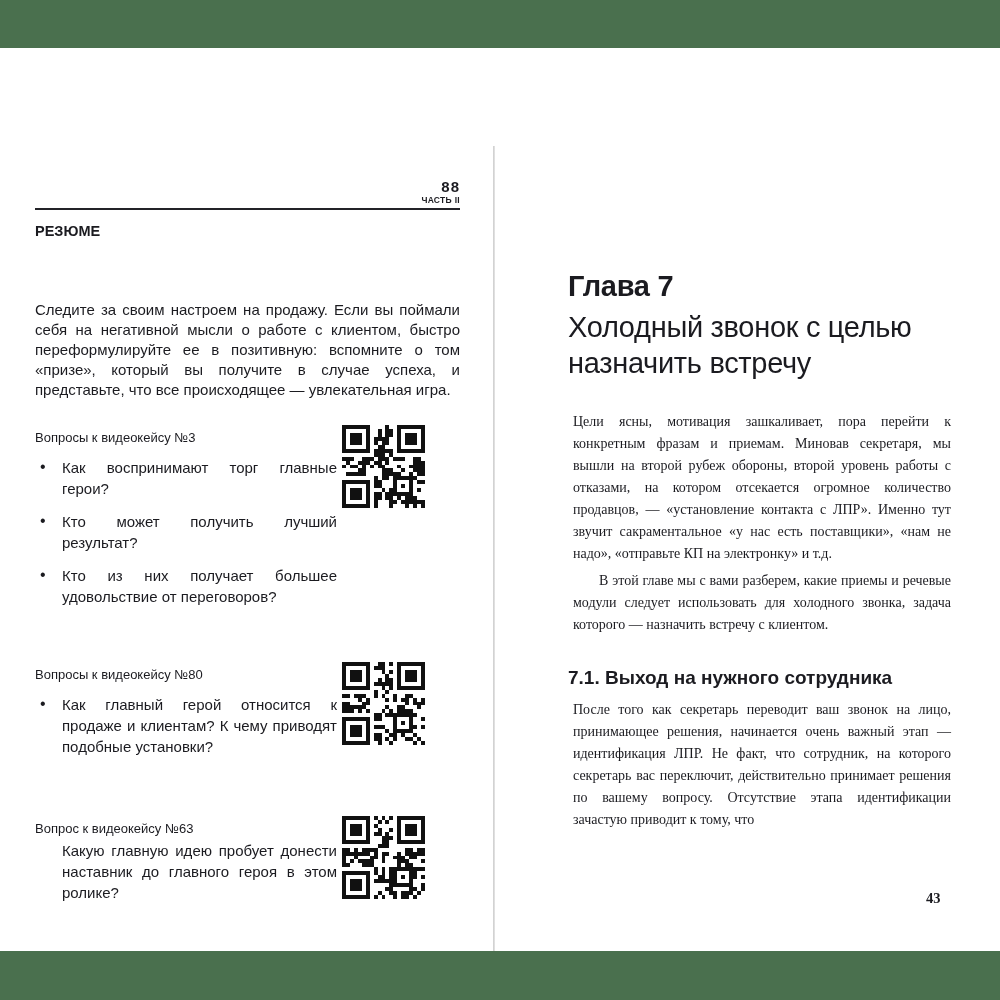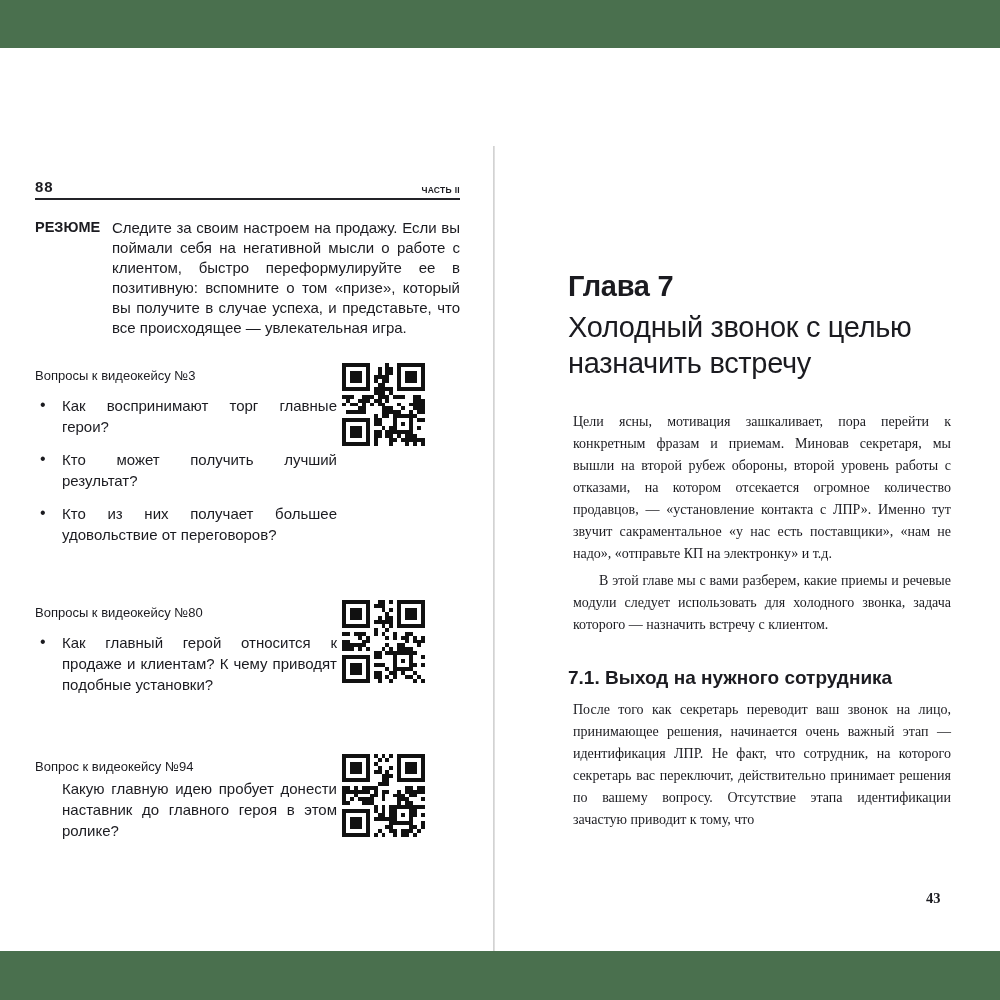--- a/index.html
+++ b/index.html
@@ -10,24 +10,24 @@
   }
   .band{position:absolute;left:0;width:1000px;background:#4A704E;}
   .band-top{top:0;height:48px;}
   .band-bottom{top:951px;height:49px;}
   .gutter{position:absolute;left:493px;top:146px;width:2px;height:805px;
     background:linear-gradient(to right,#cccccc,#e6e6e6);}
 
   
   .left-page{position:absolute;left:35px;top:178px;width:425px;}
   .pg-header{display:flex;justify-content:space-between;align-items:flex-end;
-    border-bottom:2px solid #232328;padding-bottom:3px;}
+    border-bottom:2px solid #232328;padding-bottom:3px;flex-direction:column;}
   .pg-num{font-size:15px;font-weight:bold;letter-spacing:1px;}
   .running{font-size:8.5px;font-weight:bold;letter-spacing:.3px;}
-  .resume{display:flex;margin-top:18px;}
+  .resume{display:flex;margin-top:12px;flex-direction:column;}
   .resume-label{flex:0 0 77px;width:77px;font-weight:bold;font-size:14.5px;padding-top:1px;}
   .resume-text{margin:0;flex:1;font-size:15px;line-height:20px;text-align:justify;}
   .section{position:relative;margin-top:30px;}
   .s2{margin-top:60px;}
   .s3{margin-top:64px;}
   .sec-title{font-size:13px;font-weight:normal;margin-bottom:4px;}
   .sec-body{box-sizing:border-box;width:302px;font-size:15px;line-height:21px;}
   ul.sec-body{list-style:none;margin:0;padding:0;}
   ul.sec-body li{position:relative;padding-left:27px;text-align:justify;margin-top:12px;}
   ul.sec-body li::before{content:"\2022";position:absolute;left:5px;top:-1px;font-size:16px;}
@@ -329,21 +329,21 @@
           <rect x="19" y="19" width="1" height="1" fill="#111"></rect>
           <rect x="9" y="20" width="1" height="1" fill="#111"></rect>
           <rect x="12" y="20" width="1" height="1" fill="#111"></rect>
           <rect x="18" y="20" width="1" height="1" fill="#111"></rect>
           <rect x="20" y="20" width="1" height="1" fill="#111"></rect>
         </svg>
       </div>
   </div>
 
   <div class="section s3">
-    <div class="sec-title">Вопрос к видеокейсу №94</div>
+    <div class="sec-title">Вопрос к видеокейсу №63</div>
     <p class="sec-body">Какую главную идею пробует донести наставник до главного героя в этом ролике?</p>
     <div class="qr">
         <svg viewBox="0 0 21 21" shape-rendering="crispEdges" xmlns="http://www.w3.org/2000/svg">
           <rect x="0" y="0" width="21" height="21" fill="#fff"></rect>
           <rect x="0" y="0" width="7" height="7" fill="#111"></rect>
           <rect x="1" y="1" width="5" height="5" fill="#fff"></rect>
           <rect x="2" y="2" width="3" height="3" fill="#111"></rect>
           <rect x="14" y="0" width="7" height="7" fill="#111"></rect>
           <rect x="15" y="1" width="5" height="5" fill="#fff"></rect>
           <rect x="16" y="2" width="3" height="3" fill="#111"></rect>

